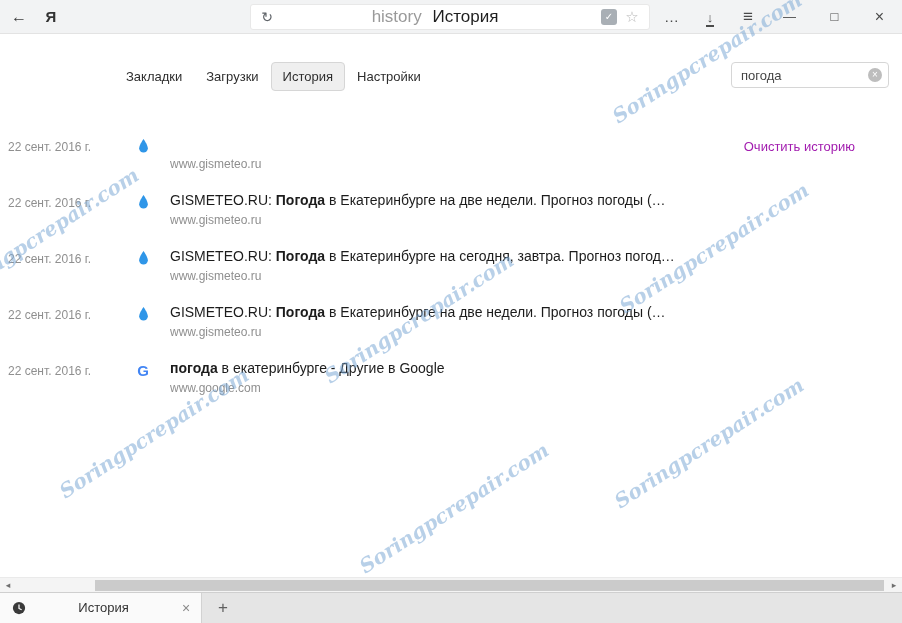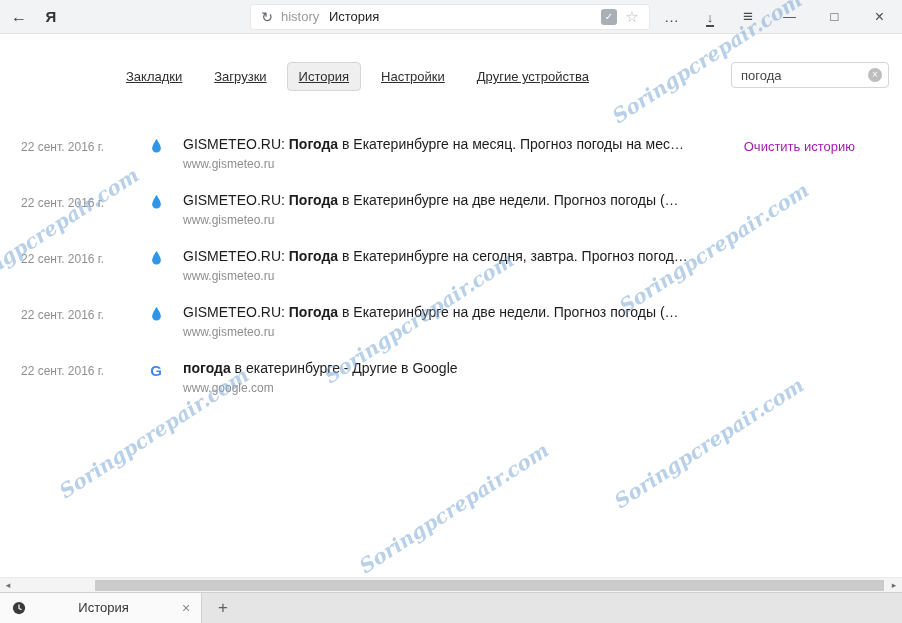--- a/index.html
+++ b/index.html
@@ -7,47 +7,47 @@
   body { font-family:"Liberation Sans", sans-serif; background:#fff; overflow:hidden; }
   #app { position:relative; width:902px; height:623px; background:#fff; overflow:hidden; }
 
   
   .toolbar { position:absolute; top:0; left:0; right:0; height:34px; background:#f2f3f4; border-bottom:1px solid #e3e3e3; }
   .tb-btn { position:absolute; top:0; height:34px; line-height:34px; text-align:center; color:#3c3c3c; cursor:default; }
   .back { left:4px; width:30px; font-size:16px; }
   .ylogo { left:36px; width:30px; font-size:15px; font-weight:bold; color:#333; }
   .addrbar { position:absolute; left:250px; top:4px; width:400px; height:26px; background:#fff; border-radius:3px; border:1px solid #e8e8e8; }
   .refresh { position:absolute; left:6px; top:0; width:20px; line-height:24px; text-align:center; color:#5f6368; font-size:14px; }
-  .addrtext { position:absolute; left:30px; right:60px; top:0; height:24px; line-height:24px; font-size:13px; white-space:nowrap; overflow:hidden; }
+  .addrtext { position:absolute; left:30px; right:60px; top:0; height:24px; line-height:24px; text-align:center; font-size:17px; white-space:nowrap; overflow:hidden; }
   .addr-muted { color:#9a9a9a; }
   .addr-title { color:#1f1f1f; margin-left:6px; }
   .protect { position:absolute; right:32px; top:4px; width:16px; height:16px; background:#a9afb5; border-radius:3px; color:#fff; font-size:10px; line-height:16px; text-align:center; }
   .star { position:absolute; right:7px; top:0; width:20px; line-height:24px; text-align:center; color:#b9b9b9; font-size:15px; }
   .tb-right { position:absolute; right:0; top:0; height:34px; display:flex; align-items:stretch; }
   .tb-right > div { width:38px; line-height:34px; text-align:center; color:#4a4a4a; }
   .more-dots { font-size:15px; letter-spacing:1px; }
   .dl-icon span { display:inline-block; border-bottom:2px solid #4a4a4a; line-height:1; padding:0 1px 1px 1px; font-size:13px; }
   .menu-icon { font-size:17px; }
   .win { width:45px !important; font-size:13px; color:#333; }
   .win-close { font-size:16px; }
 
   
-  .nav-tabs { position:absolute; top:62px; left:114px; display:flex; gap:8px; font-size:13px; color:#2e2e2e;text-decoration:underline; }
+  .nav-tabs { position:absolute; top:62px; left:114px; display:flex; font-size:13px; color:#2e2e2e; }
   .nav-tab { padding:6px 11px; border-radius:4px; border:1px solid transparent; white-space:nowrap; }
   .nav-tab.active { background:#efefef; border-color:#d6d6d6; }
 
   
   .search { position:absolute; top:62px; right:13px; width:158px; height:26px; background:#fff; border:1px solid #d6d6d6; border-radius:4px; display:flex; align-items:center; }
   .search-value { padding-left:9px; font-size:13px; color:#444; flex:1; }
   .search-clear { width:14px; height:14px; border-radius:50%; background:#bdbdbd; color:#fff; font-size:10px; line-height:13px; text-align:center; margin-right:6px; }
 
   
   .clear-history { position:absolute; top:139px; right:47px; font-size:13px; color:#a21caf; }
   .history { position:absolute; top:130px; left:0; right:0; }
-  .h-row { position:relative; height:56px;margin-left:13px; }
+  .h-row { position:relative; height:56px; }
   .h-date { position:absolute; left:8px; top:10px; font-size:12px; color:#8f8f8f; white-space:nowrap; }
   .h-fav { position:absolute; left:134px; top:8px; width:18px; height:18px; text-align:center; }
   .h-fav .gfav { display:none; font-weight:bold; color:#4285f4; font-size:15px; line-height:18px; }
   .h-row.google-g .gfav { display:inline; }
   .h-title { position:absolute; left:170px; top:6px; font-size:14px; color:#1c1c1c; white-space:nowrap; }
   .h-title b { font-weight:bold; }
   .h-url { position:absolute; left:170px; top:27px; font-size:12px; color:#8f8f8f; }
 
   
   .hscroll { position:absolute; left:0; right:0; bottom:31px; height:15px; background:#f4f4f4; border-top:1px solid #eaeaea; }
@@ -107,42 +107,40 @@
 
       <div class="nav-tab">Закладки</div>
 
       <div class="nav-tab">Загрузки</div>
 
       <div class="nav-tab active">История</div>
 
 
       <div class="nav-tab">Настройки</div>
 
-      <div class="nav-tab">Другие устройства</div>
 
   </div>
 
   <div class="search">
     <div class="search-value">погода</div>
     <div class="search-clear">×</div>
   </div>
 
   <div class="clear-history">Очистить историю</div>
 
   <div class="history">
 
       <div class="h-row gismeteo-droplet">
         <div class="h-date">22 сент. 2016 г.</div>
         <div class="h-fav">
           <svg class="droplet" width="13" height="16" viewBox="0 0 24 28">
             <path d="M12 1 C12 1 4 12 4 18 a8 8 0 0 0 16 0 C20 12 12 1 12 1 Z" fill="#2f96e8"></path>
           </svg>
           
         </div>
-        <div class="h-title"><span>GISMETEO.RU: </span><b>Погода</b><span> в Екатеринбурге на месяц. Прогноз погоды на мес…</span></div>
         <div class="h-url">www.gismeteo.ru</div>
       </div>
 
       <div class="h-row gismeteo-droplet">
         <div class="h-date">22 сент. 2016 г.</div>
         <div class="h-fav">
           <svg class="droplet" width="13" height="16" viewBox="0 0 24 28">
             <path d="M12 1 C12 1 4 12 4 18 a8 8 0 0 0 16 0 C20 12 12 1 12 1 Z" fill="#2f96e8"></path>
           </svg>
           

